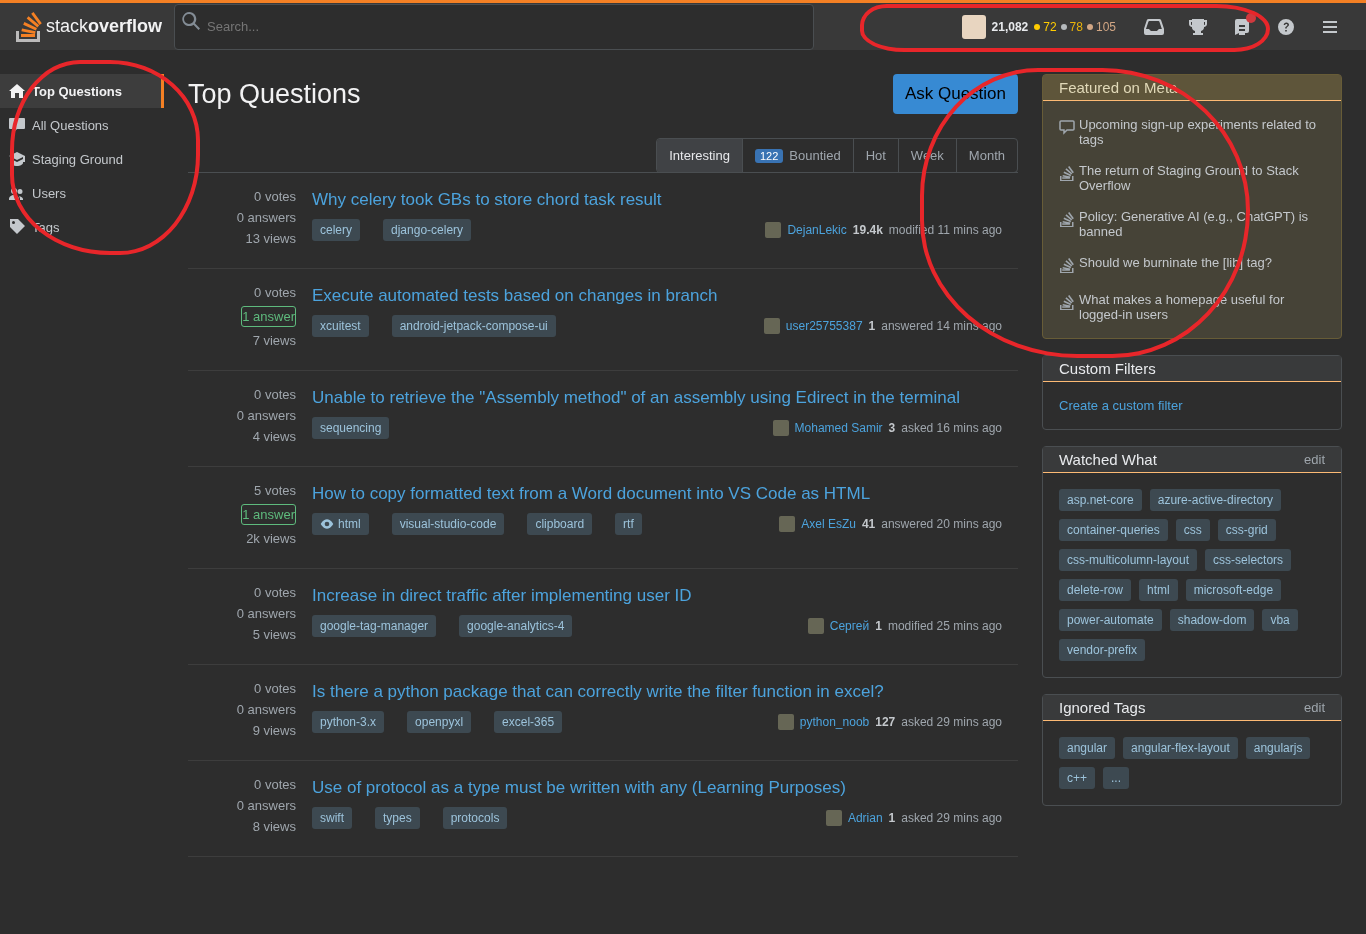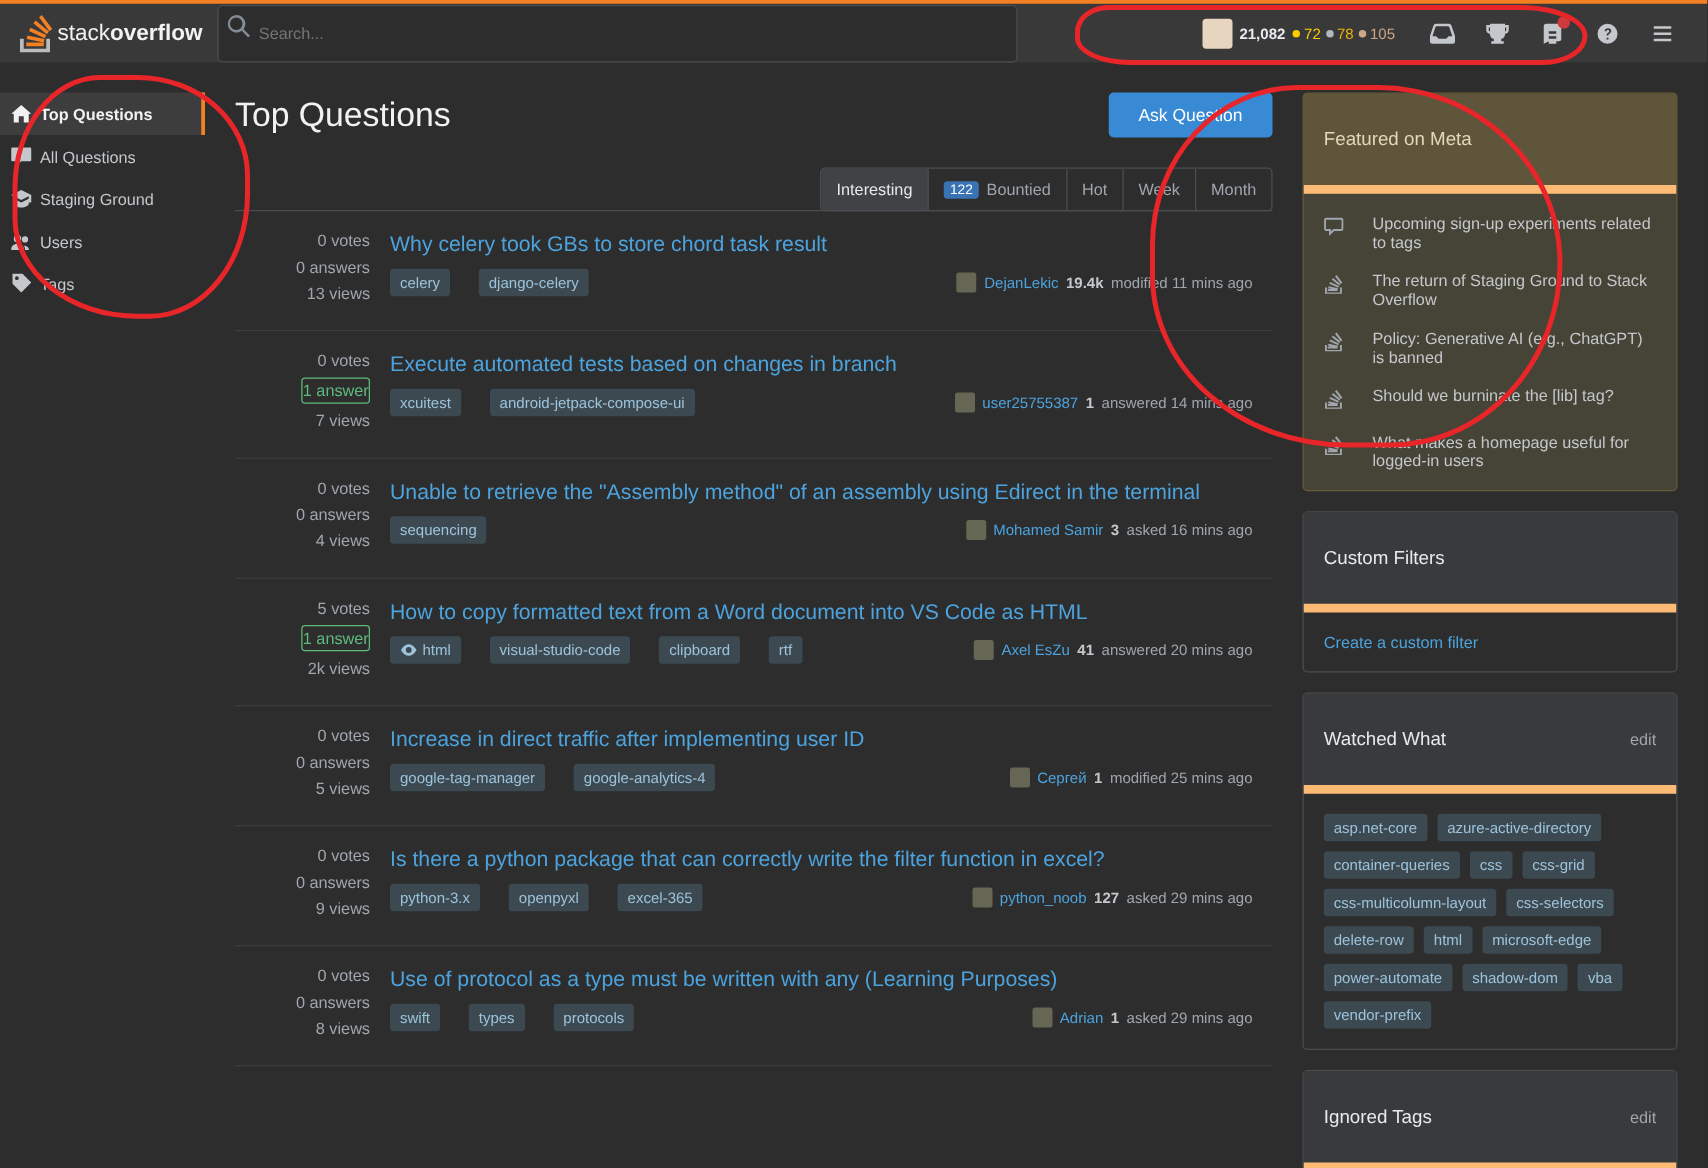--- a/index.html
+++ b/index.html
@@ -29,21 +29,21 @@
 .red-dot { position: absolute; top: 10px; right: 6px; width: 10px; height: 10px; background: #d0393e; border-radius: 50%; }
 .container { display: flex; }
 .sidebar { width: 164px; padding-top: 24px; position: relative; }
 .nav-item { display: flex; align-items: center; padding: 8px 8px 8px 8px; color: #c4c8cc; cursor: pointer; font-size: 13px; }
 .nav-item.active { background: #3d3d3d; color: #f2f2f3; font-weight: 700; border-right: 3px solid #f48024; }
 .nav-item svg { width: 18px; height: 18px; margin-right: 6px; flex-shrink: 0; }
 .content { flex: 1; padding: 24px; display: flex; gap: 24px; }
 .main { flex: 1; min-width: 0; }
 .page-header { display: flex; align-items: center; margin-bottom: 24px; }
 .page-title { font-size: 27px; color: #f2f2f3; font-weight: 400; }
-.ask-btn { margin-left: auto; background: #378ad3; color: #ffffff; border: none; padding: 10px 24px; border-radius: 4px; font-size: 14px; cursor: pointer; }
+.ask-btn { margin-left: auto; background: #378ad3; color: #000000; border: none; padding: 10px 12px; border-radius: 4px; font-size: 17px; cursor: pointer; }
 .tabs { display: flex; justify-content: flex-end; border-bottom: 1px solid #4a4e51; margin-bottom: 0; }
 .tab-group { display: flex; border: 1px solid #4a4e51; border-radius: 4px; overflow: hidden; margin-bottom: -1px; }
 .tab { padding: 9px 12px; color: #9fa6ad; cursor: pointer; border-right: 1px solid #4a4e51; font-size: 13px; display: flex; align-items: center; }
 .tab:last-child { border-right: none; }
 .tab.active { background: #404245; color: #e7e8eb; }
 .tab-badge { background: #3973b3; color: #fff; padding: 1px 5px; border-radius: 3px; font-size: 11px; margin-right: 6px; }
 .question-list { }
 .question { display: flex; padding: 16px; border-bottom: 1px solid #3d3d3d; }
 .q-stats { width: 108px; text-align: right; padding-right: 16px; color: #9fa6ad; font-size: 13px; }
 .q-stat { margin-bottom: 6px; }
@@ -53,24 +53,24 @@
 .q-meta { display: flex; align-items: center; flex-wrap: wrap; }
 .q-tags { display: flex; gap: 23px; flex-wrap: wrap; }
 .tag { background: #3d4951; color: #9cc3db; padding: 4px 8px; border-radius: 3px; font-size: 12px; cursor: pointer; display: inline-flex; align-items: center; }
 .tag svg { width: 14px; height: 14px; margin-right: 4px; }
 .q-user { margin-left: auto; display: flex; align-items: center; gap: 6px; font-size: 12px; color: #9fa6ad; }
 .q-user-avatar { width: 16px; height: 16px; background: #665; border-radius: 2px; }
 .q-user-name { color: #4ca3dd; }
 .q-user-rep { color: #c4c8cc; font-weight: 700; }
 .right-sidebar { width: 300px; flex-shrink: 0; }
 .widget { border: 1px solid #4a4e51; border-radius: 4px; margin-bottom: 16px; }
-.widget-header { padding: 28px 16px; font-size: 15px; color: #e8eaed; background: #393a3b; border-bottom: 7px solid #fdba74; display: flex; align-items: center; }
+.widget-header { padding: 4px 16px; font-size: 15px; color: #e8eaed; background: #393a3b; border-bottom: 1px solid #fdba74; display: flex; align-items: center; }
 .widget-header.meta { background: #5e553a; color: #e1d9b8; }
 .widget-body { padding: 16px; }
-.meta-item { display: flex; gap: 23px; padding: 8px 16px; font-size: 13px; color: #c4c8cc; cursor: pointer; }
+.meta-item { display: flex; gap: 4px; padding: 8px 16px; font-size: 13px; color: #c4c8cc; cursor: pointer; }
 .meta-item svg { width: 16px; height: 16px; flex-shrink: 0; margin-top: 2px; color: #9fa6ad; }
 .widget-link { color: #4ca3dd; cursor: pointer; font-size: 13px; text-align: right; }
 .edit-link { margin-left: auto; color: #9fa6ad; font-size: 13px; cursor: pointer; }
 .tag-list { display: flex; flex-wrap: wrap; gap: 8px; }
 .annotation-circle { position: absolute; border: 4px solid #e8262a; border-radius: 50%; pointer-events: none; z-index: 1000; }
 </style>
 </head>
 <body>
 
 <div class="topbar">

